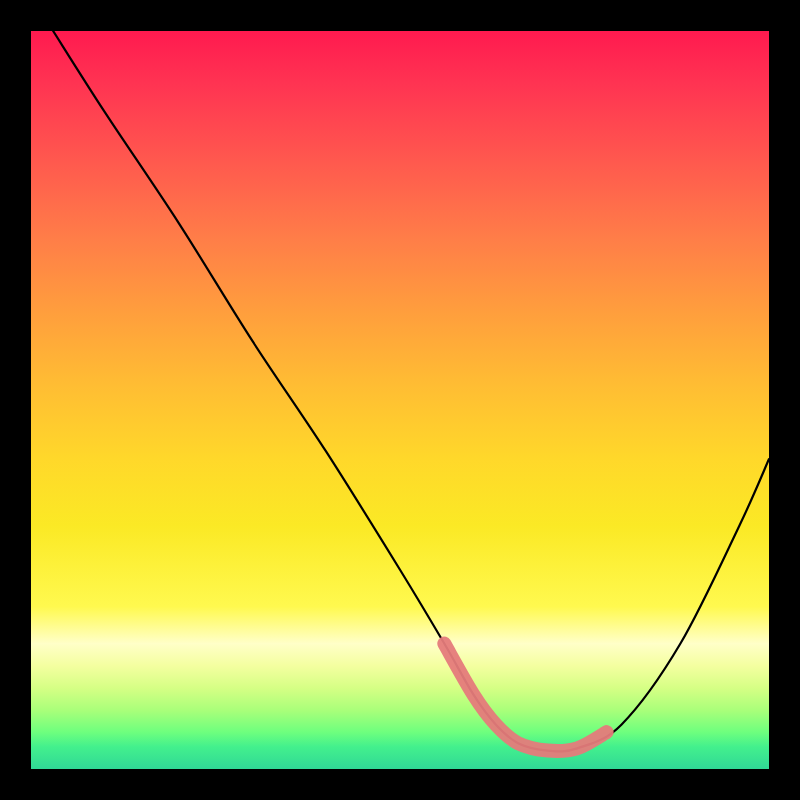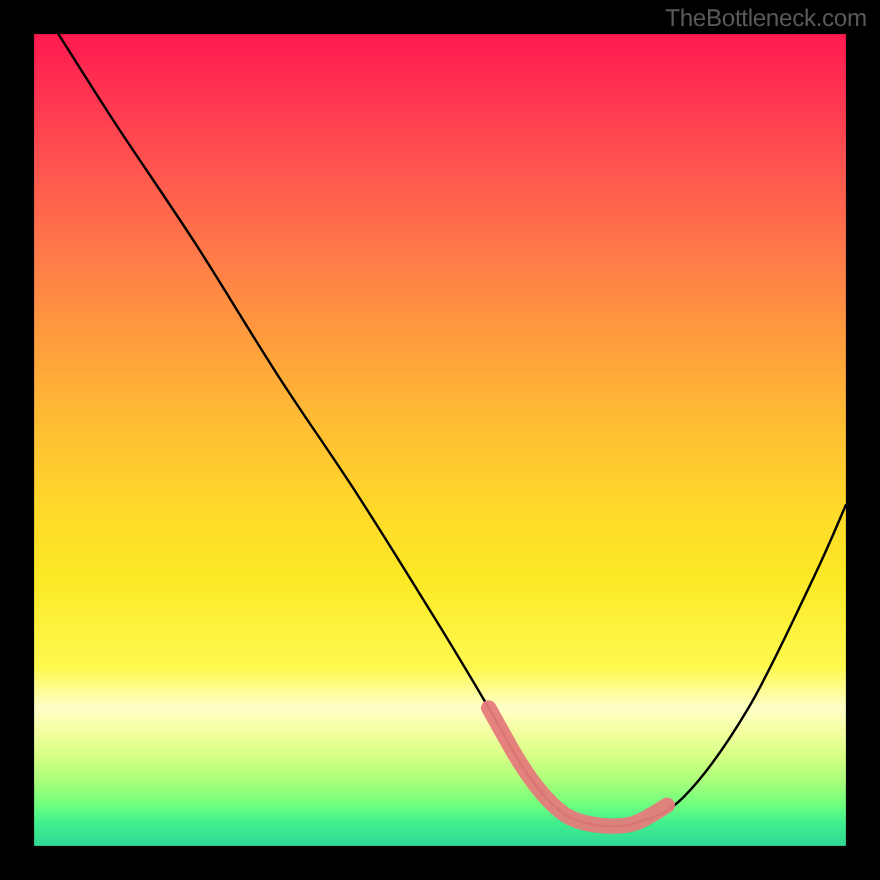--- a/index.html
+++ b/index.html
@@ -60,21 +60,20 @@
     top: 0;
     width: 738px;
     height: 738px;
   }
 </style>
 </head>
 <body>
 
 <div class="container">
 
-  <div class="watermark">TheBottleneck.com</div>
 
   <div class="plot-area">
     <svg class="curve" viewBox="0 0 738 738" preserveAspectRatio="none">
       <g>
         <path id="main-curve" fill="none" stroke="#000000" stroke-width="2.2" stroke-linecap="round" stroke-linejoin="round" d="M 22.14 0.00 C 30.75 13.53, 52.89 49.20, 73.80 81.18 C 94.71 113.16, 123.00 153.75, 147.60 191.88 C 172.20 230.01, 196.80 271.83, 221.40 309.96 C 246.00 348.09, 270.60 382.53, 295.20 420.66 C 319.80 458.79, 349.32 506.76, 369.00 538.74 C 388.68 570.72, 400.98 591.63, 413.28 612.54 C 425.58 633.45, 434.19 650.67, 442.80 664.20 C 451.41 677.73, 457.56 685.73, 464.94 693.72 C 472.32 701.72, 478.47 707.87, 487.08 712.17 C 495.69 716.47, 506.76 718.69, 516.60 719.55 C 526.44 720.41, 533.82 721.64, 546.12 717.34 C 558.42 713.03, 573.18 711.19, 590.40 693.72 C 607.62 676.25, 629.76 645.75, 649.44 612.54 C 669.12 579.33, 693.72 525.21, 708.48 494.46 C 723.24 463.71, 733.08 439.11, 738.00 428.04"></path>
         <path id="highlight-curve" fill="none" stroke="#e57b7b" stroke-width="14" stroke-linecap="round" stroke-linejoin="round" opacity="0.95" d="M 413.28 612.54 C 418.20 621.15, 434.19 650.67, 442.80 664.20 C 451.41 677.73, 457.56 685.73, 464.94 693.72 C 472.32 701.72, 478.47 707.87, 487.08 712.17 C 495.69 716.47, 506.76 718.69, 516.60 719.55 C 526.44 720.41, 536.28 720.41, 546.12 717.34 C 555.96 714.26, 570.72 703.81, 575.64 701.10"></path>
       </g>
     </svg>
   </div>
 

